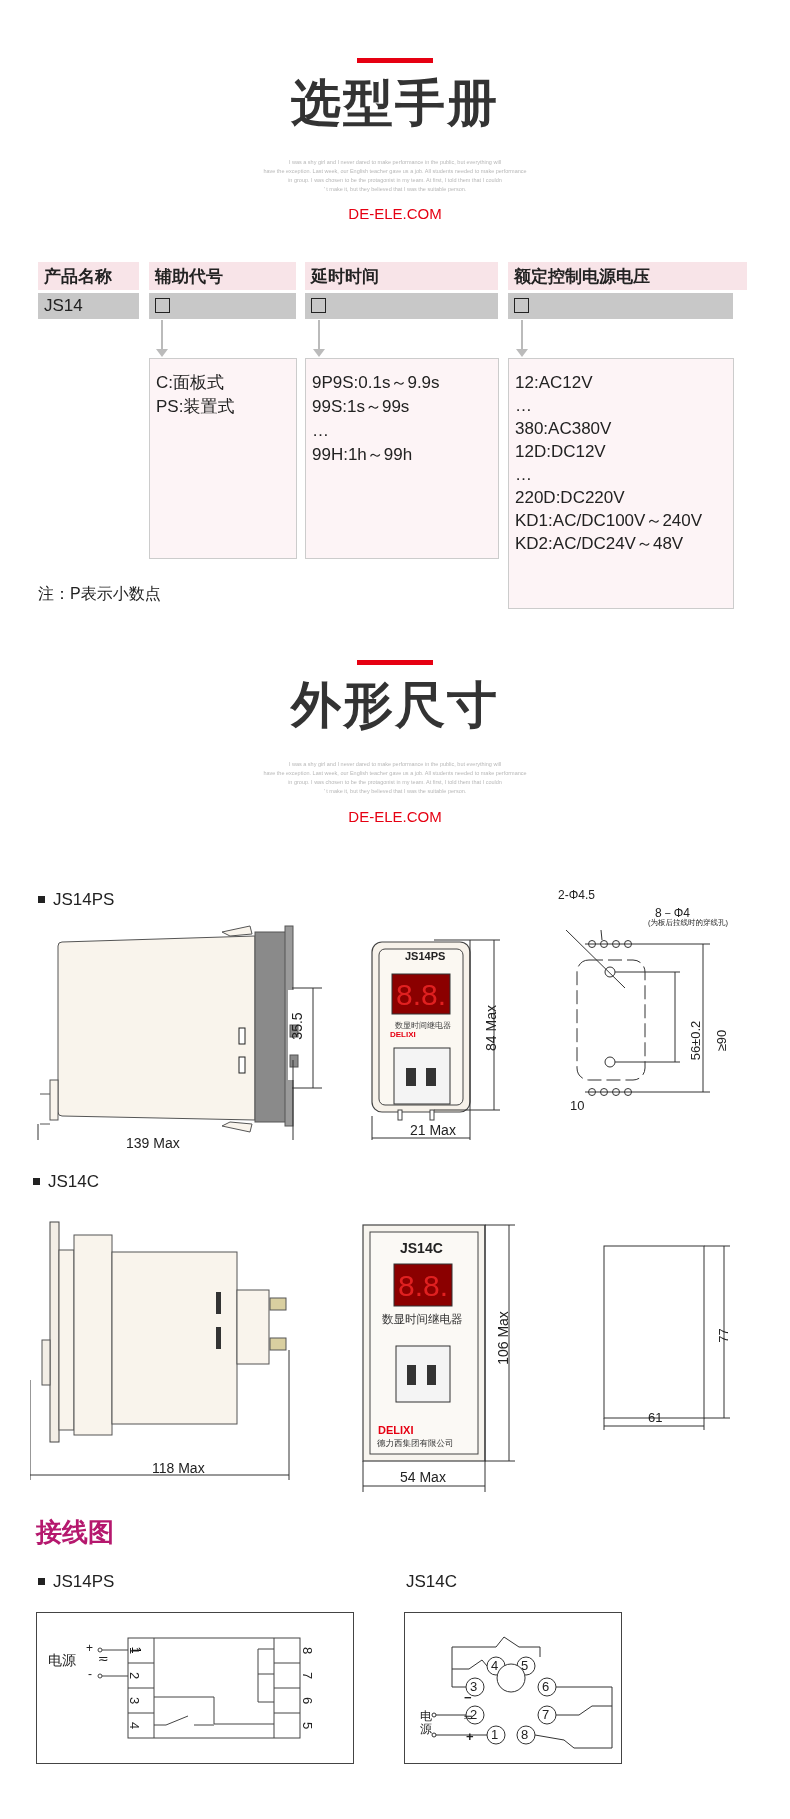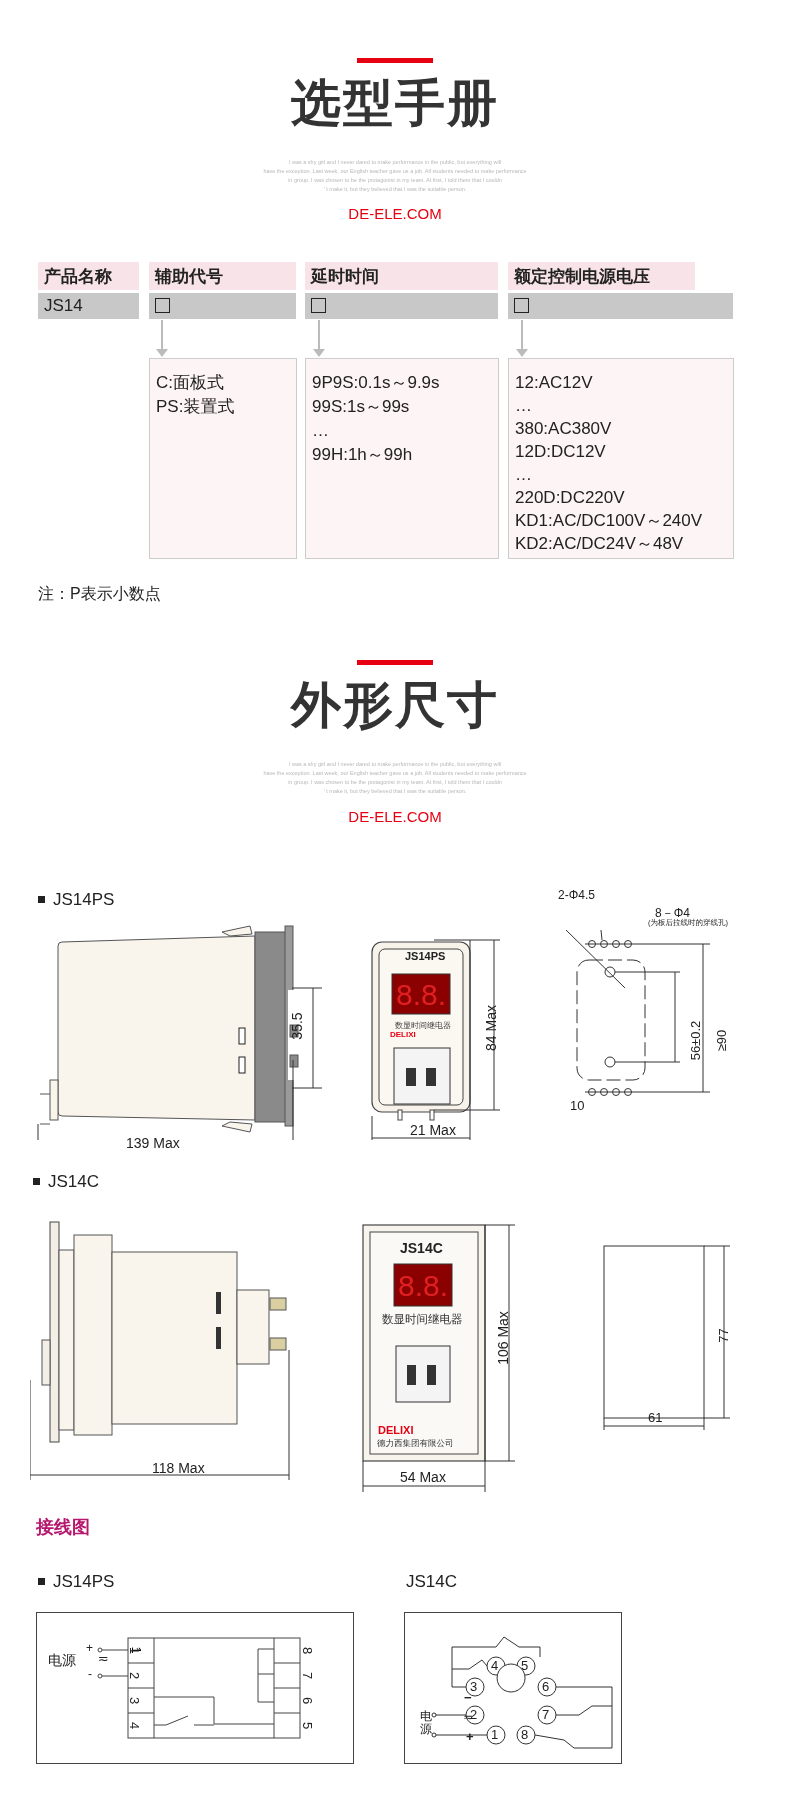--- a/index.html
+++ b/index.html
@@ -12,61 +12,61 @@
   
   .hdr { position: absolute; height: 28px; background: #f8e4e8; font-size: 17px; font-weight: bold; color: #222; padding-left: 6px; line-height: 28px; font-family: "DejaVu Sans", sans-serif; }
   .gray { position: absolute; height: 26px; background: #c8c8c8; font-size: 17px; line-height: 26px; padding-left: 6px; color: #222; }
   .sq { display: inline-block; width: 15px; height: 15px; border: 1.5px solid #222; vertical-align: middle; margin-top: -3px; }
   .arrow { position: absolute; width: 2px; background: #bbb; }
   .arrow::after { content: ""; position: absolute; left: -5px; bottom: -7px; border-left: 6px solid transparent; border-right: 6px solid transparent; border-top: 8px solid #bbb; }
   .box { position: absolute; background: #fdf4f6; border: 1.5px solid #ccc; font-size: 17px; line-height: 24px; padding: 12px 6px; color: #222; }
   .note { position: absolute; left: 38px; top: 584px; font-size: 16px; color: #222; }
   .sub { position: absolute; font-size: 17px; color: #222; }
   .sub .bullet { display: inline-block; width: 7px; height: 7px; background: #222; margin-right: 8px; vertical-align: middle; margin-top: -3px; }
-  .wiring-title { position: absolute; left: 36px; top: 1515px; font-size: 18px; color: #b5186e; font-weight: bold; font-family: "DejaVu Sans", sans-serif; }
+  .wiring-title { position: absolute; left: 36px; top: 1515px; font-size: 26px; color: #b5186e; font-weight: bold; font-family: "DejaVu Sans", sans-serif; }
   svg text { font-family: "Liberation Sans", sans-serif; }
 </style>
 </head>
 <body>
 
 <div class="red-bar" style="top:58px"></div>
 <div class="big-title" style="top:70px">选型手册</div>
 <div class="filler" style="top:158px">
   <div>I was a shy girl and I never dared to make performance in the public, but everything will</div>
   <div>have the exception. Last week, our English teacher gave us a job. All students needed to make performance</div>
   <div>in group. I was chosen to be the protagonist in my team. At first, I told them that I couldn</div>
   <div>' t make it, but they believed that I was the suitable person.</div>
 </div>
 <div class="site" style="top:205px">DE-ELE.COM</div>
 
 <div class="hdr" style="left:38px;top:262px;width:101px">产品名称</div>
 <div class="hdr" style="left:149px;top:262px;width:147px">辅助代号</div>
 <div class="hdr" style="left:305px;top:262px;width:193px">延时时间</div>
-<div class="hdr" style="left:508px;top:262px;width:187px">额定控制电源电压</div>
+<div class="hdr" style="left:508px;top:262px;width:239px">额定控制电源电压</div>
 
 <div class="gray" style="left:38px;top:293px;width:101px">JS14</div>
 <div class="gray" style="left:149px;top:293px;width:147px"><span class="sq"></span></div>
 <div class="gray" style="left:305px;top:293px;width:193px"><span class="sq"></span></div>
 <div class="gray" style="left:508px;top:293px;width:225px"><span class="sq"></span></div>
 
 <div class="arrow" style="left:161px;top:320px;height:30px"></div>
 <div class="arrow" style="left:318px;top:320px;height:30px"></div>
 <div class="arrow" style="left:521px;top:320px;height:30px"></div>
 
 <div class="box" style="left:149px;top:358px;width:148px;height:201px">
   <div>C:面板式</div>
   <div>PS:装置式</div>
 </div>
 <div class="box" style="left:305px;top:358px;width:194px;height:201px">
   <div>9P9S:0.1s～9.9s</div>
   <div>99S:1s～99s</div>
   <div>…</div>
   <div>99H:1h～99h</div>
 </div>
-<div class="box" style="left:508px;top:358px;width:226px;height:201px;line-height:23px">
+<div class="box" style="left:508px;top:358px;width:226px;height:251px;line-height:23px">
   <div>12:AC12V</div>
   <div>…</div>
   <div>380:AC380V</div>
   <div>12D:DC12V</div>
   <div>…</div>
   <div>220D:DC220V</div>
   <div>KD1:AC/DC100V～240V</div>
   <div>KD2:AC/DC24V～48V</div>
 </div>
 

